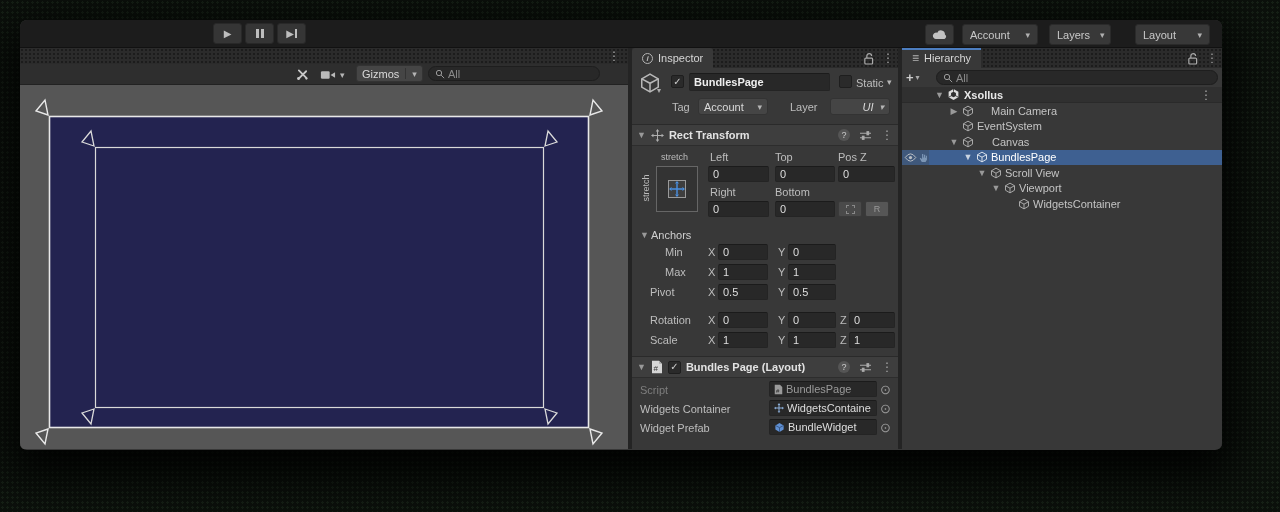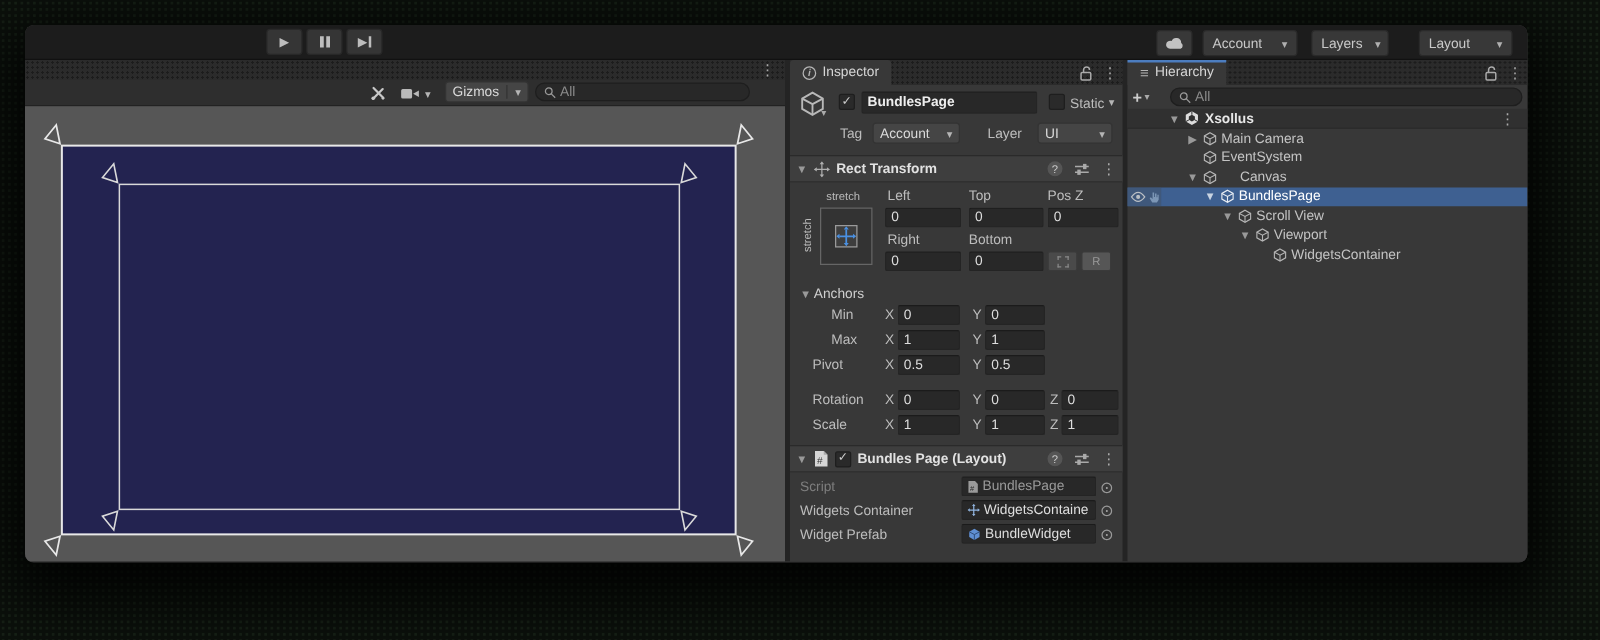--- a/index.html
+++ b/index.html
@@ -233,21 +233,21 @@
       <span class="cb abs" style="left:207px; top:27px;"></span>
       <span class="abs lbl" style="left:224px; top:29px;">Static</span>
       <span class="abs arr" style="left:255px; top:29px; font-size:9px; color:#b5b5b5;">▾</span>
 
       <span class="abs lbl" style="left:40px; top:53px;">Tag</span>
       <div class="dd abs" style="left:66px; top:50px; width:70px; justify-content:space-between;">
         <span>Account</span>
         <span class="arr">▾</span>
       </div>
       <span class="abs lbl" style="left:158px; top:53px;">Layer</span>
-      <div class="dd abs" style="left:198px; top:50px; width:60px; justify-content:space-between;">
+      <div class="dd abs" style="left:198px; top:50px; width:60px; justify-content:flex-end;font-style:italic;">
         <span>UI</span>
         <span class="arr">▾</span>
       </div>
 
       <div class="comp-hd" style="top:76px;">
         <span class="fold">▼</span>
         <span>
           <svg width="13" height="13" viewBox="0 0 16 16">
               <path d="M8 2.5v11M2.5 8h11" stroke="#b0b0b0" stroke-width="1.2"></path>
               <path d="M8 0l2.2 3H5.8zM8 16l2.2-3H5.8zM0 8l3-2.2v4.4zM16 8l-3-2.2v4.4z" fill="#b0b0b0"></path>
@@ -452,21 +452,21 @@
 
         <div class="hrow">
           <span class="sp" style="width:45px;"></span>
           <span class="fold">▶</span>
           <span class="cico">
               <svg width="12" height="12" viewBox="0 0 16 16">
                 <path d="M8 1.5 14 5v6L8 14.5 2 11V5Z" fill="none" stroke="#b5b5b5" stroke-width="1.2"></path>
                 <path d="M2 5l6 3.2L14 5M8 8.2V14.5" fill="none" stroke="#b5b5b5" stroke-width="1.2"></path>
               </svg>
             </span>
-          <span style="margin-left:2px;text-align:center;">Main Camera</span>
+          <span style="margin-left:16px;text-align:center;">Main Camera</span>
         </div>
 
         <div class="hrow">
           <span class="sp" style="width:59px;"></span>
           <span class="cico">
               <svg width="12" height="12" viewBox="0 0 16 16">
                 <path d="M8 1.5 14 5v6L8 14.5 2 11V5Z" fill="none" stroke="#b5b5b5" stroke-width="1.2"></path>
                 <path d="M2 5l6 3.2L14 5M8 8.2V14.5" fill="none" stroke="#b5b5b5" stroke-width="1.2"></path>
               </svg>
             </span>

